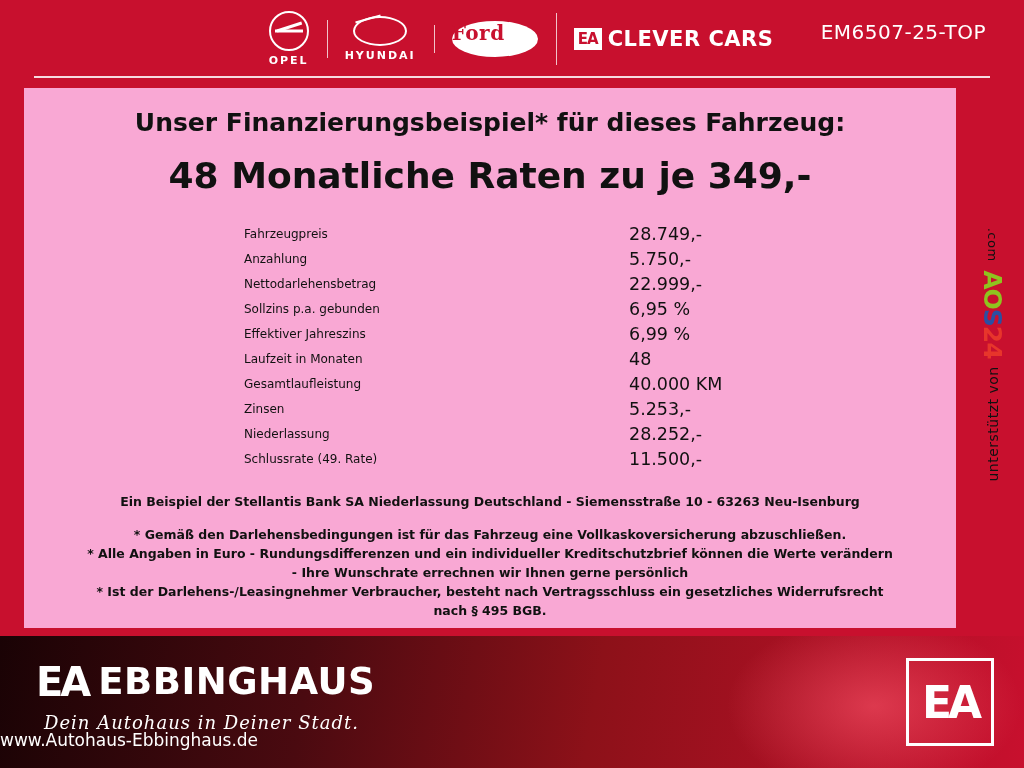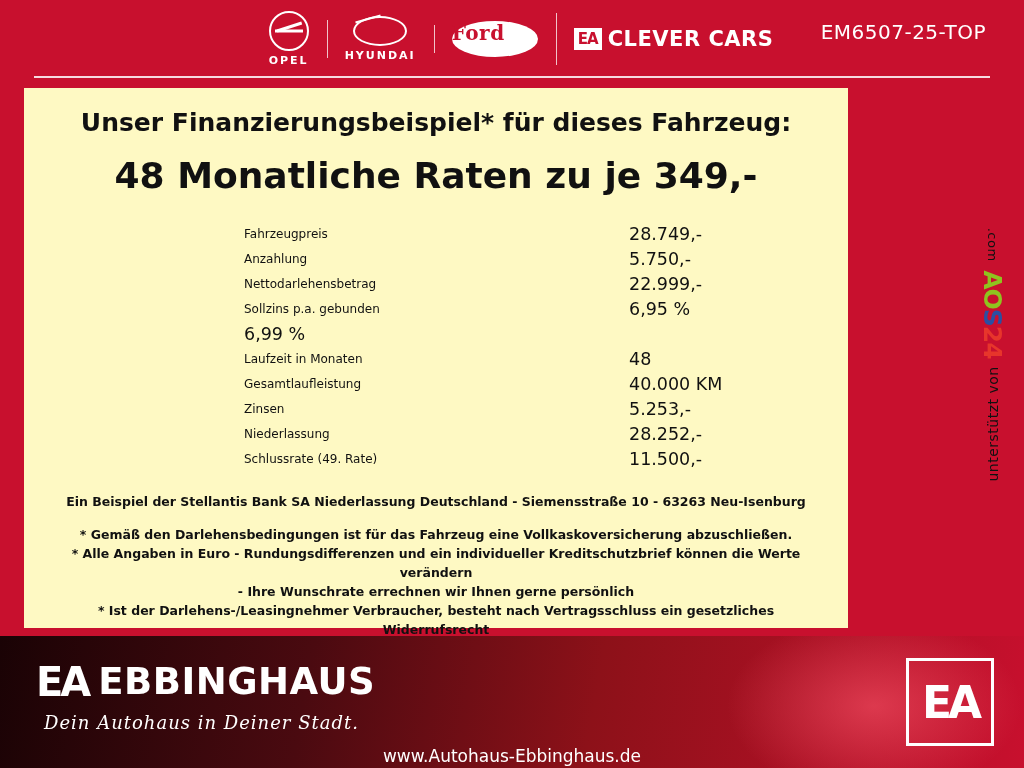--- a/index.html
+++ b/index.html
@@ -82,22 +82,22 @@
     position: absolute; right: 38px; top: 20px;
     color: #fff; font-size: 20px; letter-spacing: 0.5px;
   }
   .topbar-rule {
     position: absolute; top: 76px; left: 34px; width: 956px; height: 2px;
     background: rgba(255,255,255,0.85);
   }
 
   
   .card {
-    position: absolute; left: 24px; top: 88px; width: 824px; height: 540px;
-    background: #fef9c3;
+    position: absolute; left: 24px; top: 88px; width: 932px; height: 540px;
+    background: #f9a8d4;
     padding: 14px 24px 10px 24px;
   }
   .headline1 {
     text-align: center; font-size: 25px; font-weight: bold; color: #111;
     letter-spacing: 0px; margin-top: 6px;
   }
   .headline2 {
     text-align: center; font-size: 36px; font-weight: bold; color: #111;
     margin-top: 18px; letter-spacing: 0px;
   }
@@ -159,21 +159,21 @@
   }
   .dealer .nm {
     font-size: 37px; font-weight: bold; color: #fff; letter-spacing: 0.5px; line-height: 40px;
   }
   .slogan {
     position: absolute; left: 44px; top: 76px;
     font-family: "DejaVu Serif", "Liberation Serif", serif;
     font-style: italic; font-size: 18px; color: #fff; letter-spacing: 1px;
   }
   .website {
-    position: absolute; left: 0; right: 0; bottom: 2px; text-align: center;
+    position: absolute; left: 0; right: 0; bottom: 18px; text-align: left;
     font-size: 17px; color: #fff;
   }
   .ea-corner {
     position: absolute; right: 30px; top: 22px; width: 88px; height: 88px;
     border: 3px solid #fff; display: flex; align-items: center; justify-content: center;
   }
   .ea-corner span {
     font-size: 44px; font-weight: bold; color: #fff; letter-spacing: -4px;
   }
 </style>
@@ -228,20 +228,21 @@
     </div>
     <div class="row">
       <div class="label">Nettodarlehensbetrag</div>
       <div class="value">22.999,-</div>
     </div>
     <div class="row">
       <div class="label">Sollzins p.a. gebunden</div>
       <div class="value">6,95 %</div>
     </div>
     <div class="row">
+      <div class="label">Effektiver Jahreszins</div>
       <div class="value">6,99 %</div>
     </div>
     <div class="row">
       <div class="label">Laufzeit in Monaten</div>
       <div class="value">48</div>
     </div>
     <div class="row">
       <div class="label">Gesamtlaufleistung</div>
       <div class="value">40.000 KM</div>
     </div>

